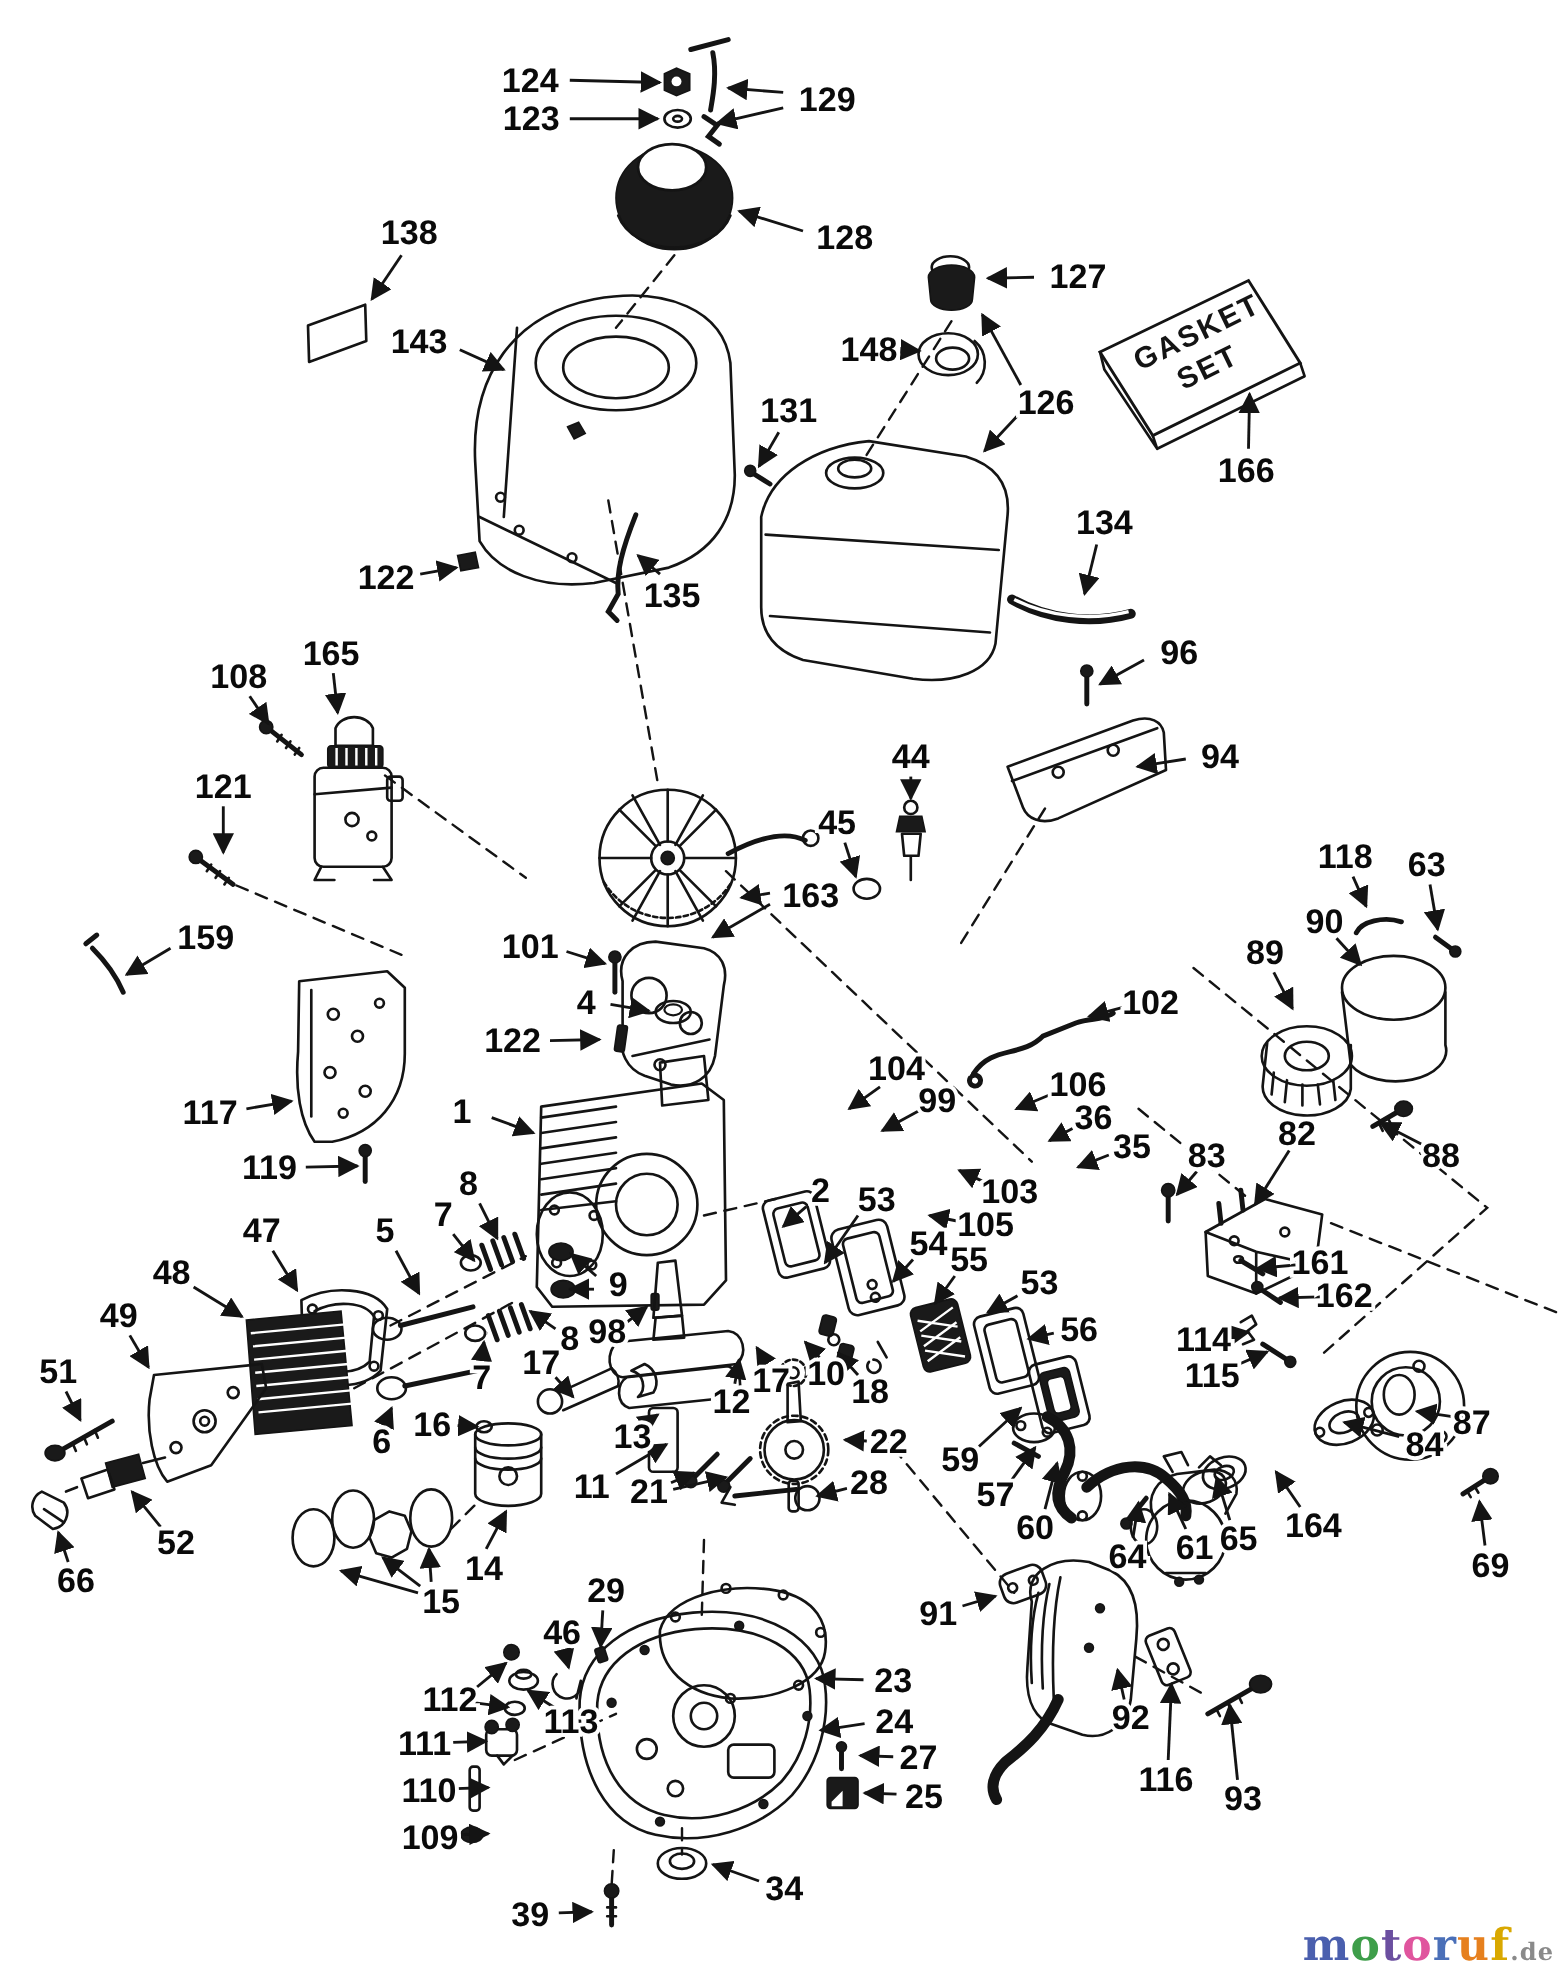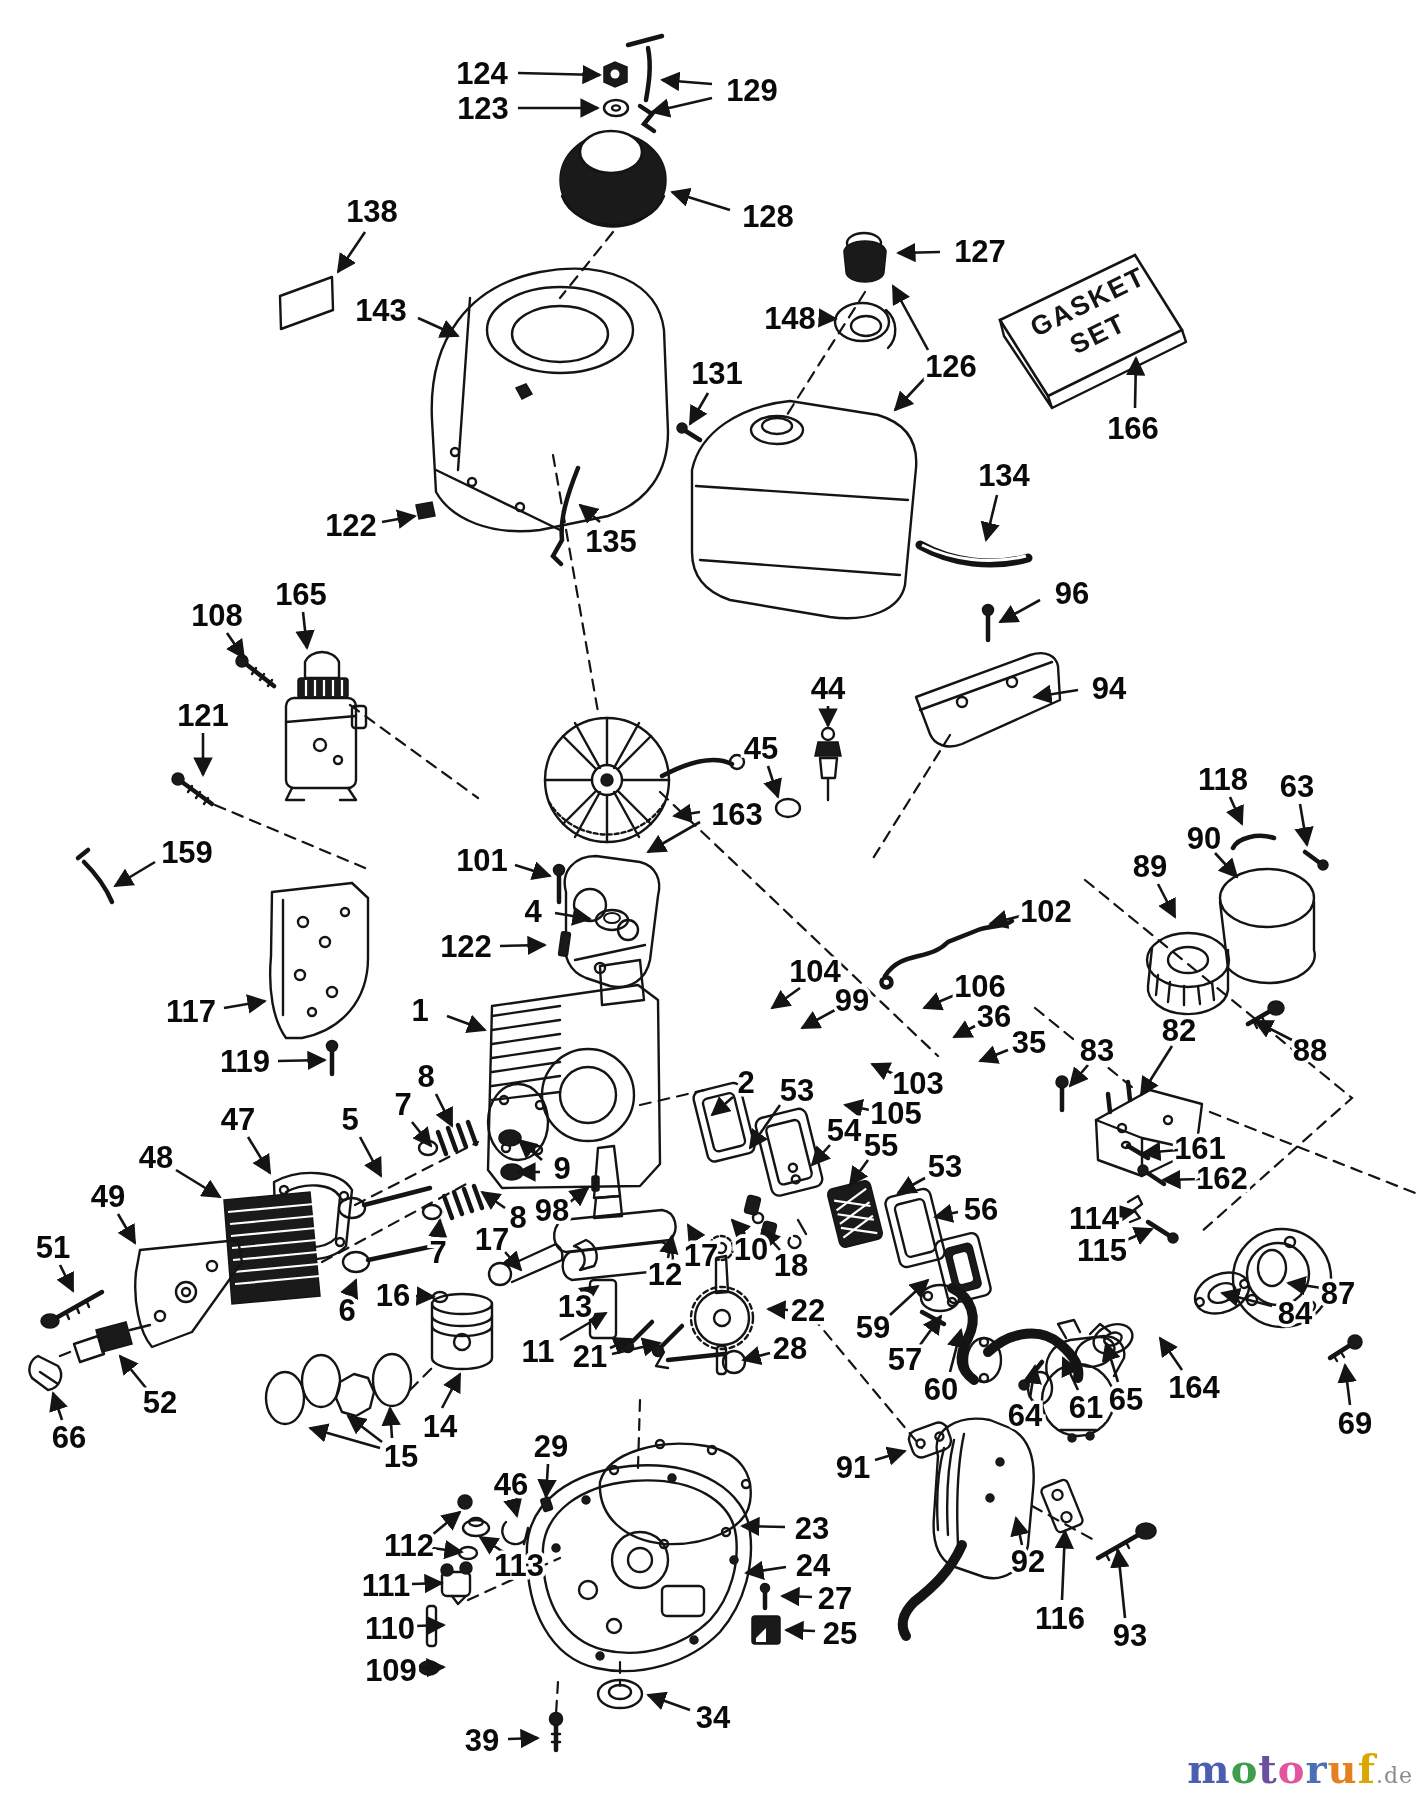--- a/index.html
+++ b/index.html
@@ -14,21 +14,21 @@
   .dash{stroke:#141414;fill:none;stroke-width:2.2;stroke-dasharray:11 8;stroke-linecap:round;}
   .finw{stroke:#ffffff;stroke-width:2.2;fill:none;}
   .lbl{font-weight:bold;font-size:31px;fill:#0a0a0a;stroke:#ffffff;stroke-width:7px;
        paint-order:stroke;text-anchor:middle;dominant-baseline:central;
        font-family:"Liberation Sans", sans-serif;}
   .arrow{stroke:#141414;stroke-width:2.6;fill:none;}
   .gaskettxt{font-weight:bold;font-size:27px;fill:#141414;text-anchor:middle;
        font-family:"Liberation Sans", sans-serif;letter-spacing:2px;}
   #watermark{position:absolute;right:8px;bottom:8px;font-size:40px;font-weight:bold;
        font-family:"DejaVu Serif", serif;letter-spacing:1px;}
-  #watermark .suffix{font-size:22px;font-weight:normal;}
+  #watermark .suffix{font-size:22px;font-weight:bold;}
 </style>
 </head>
 <body>
 
 <div id="stage">
 <svg width="1421" height="1800" viewBox="0 0 1421 1800">
   <defs>
     <marker id="ah" viewBox="0 0 10 10" refX="9" refY="5" markerWidth="7.5" markerHeight="7.5" orient="auto-start-reverse">
       <path d="M0,0 L10,5 L0,10 z" fill="#141414"></path>
     </marker>

